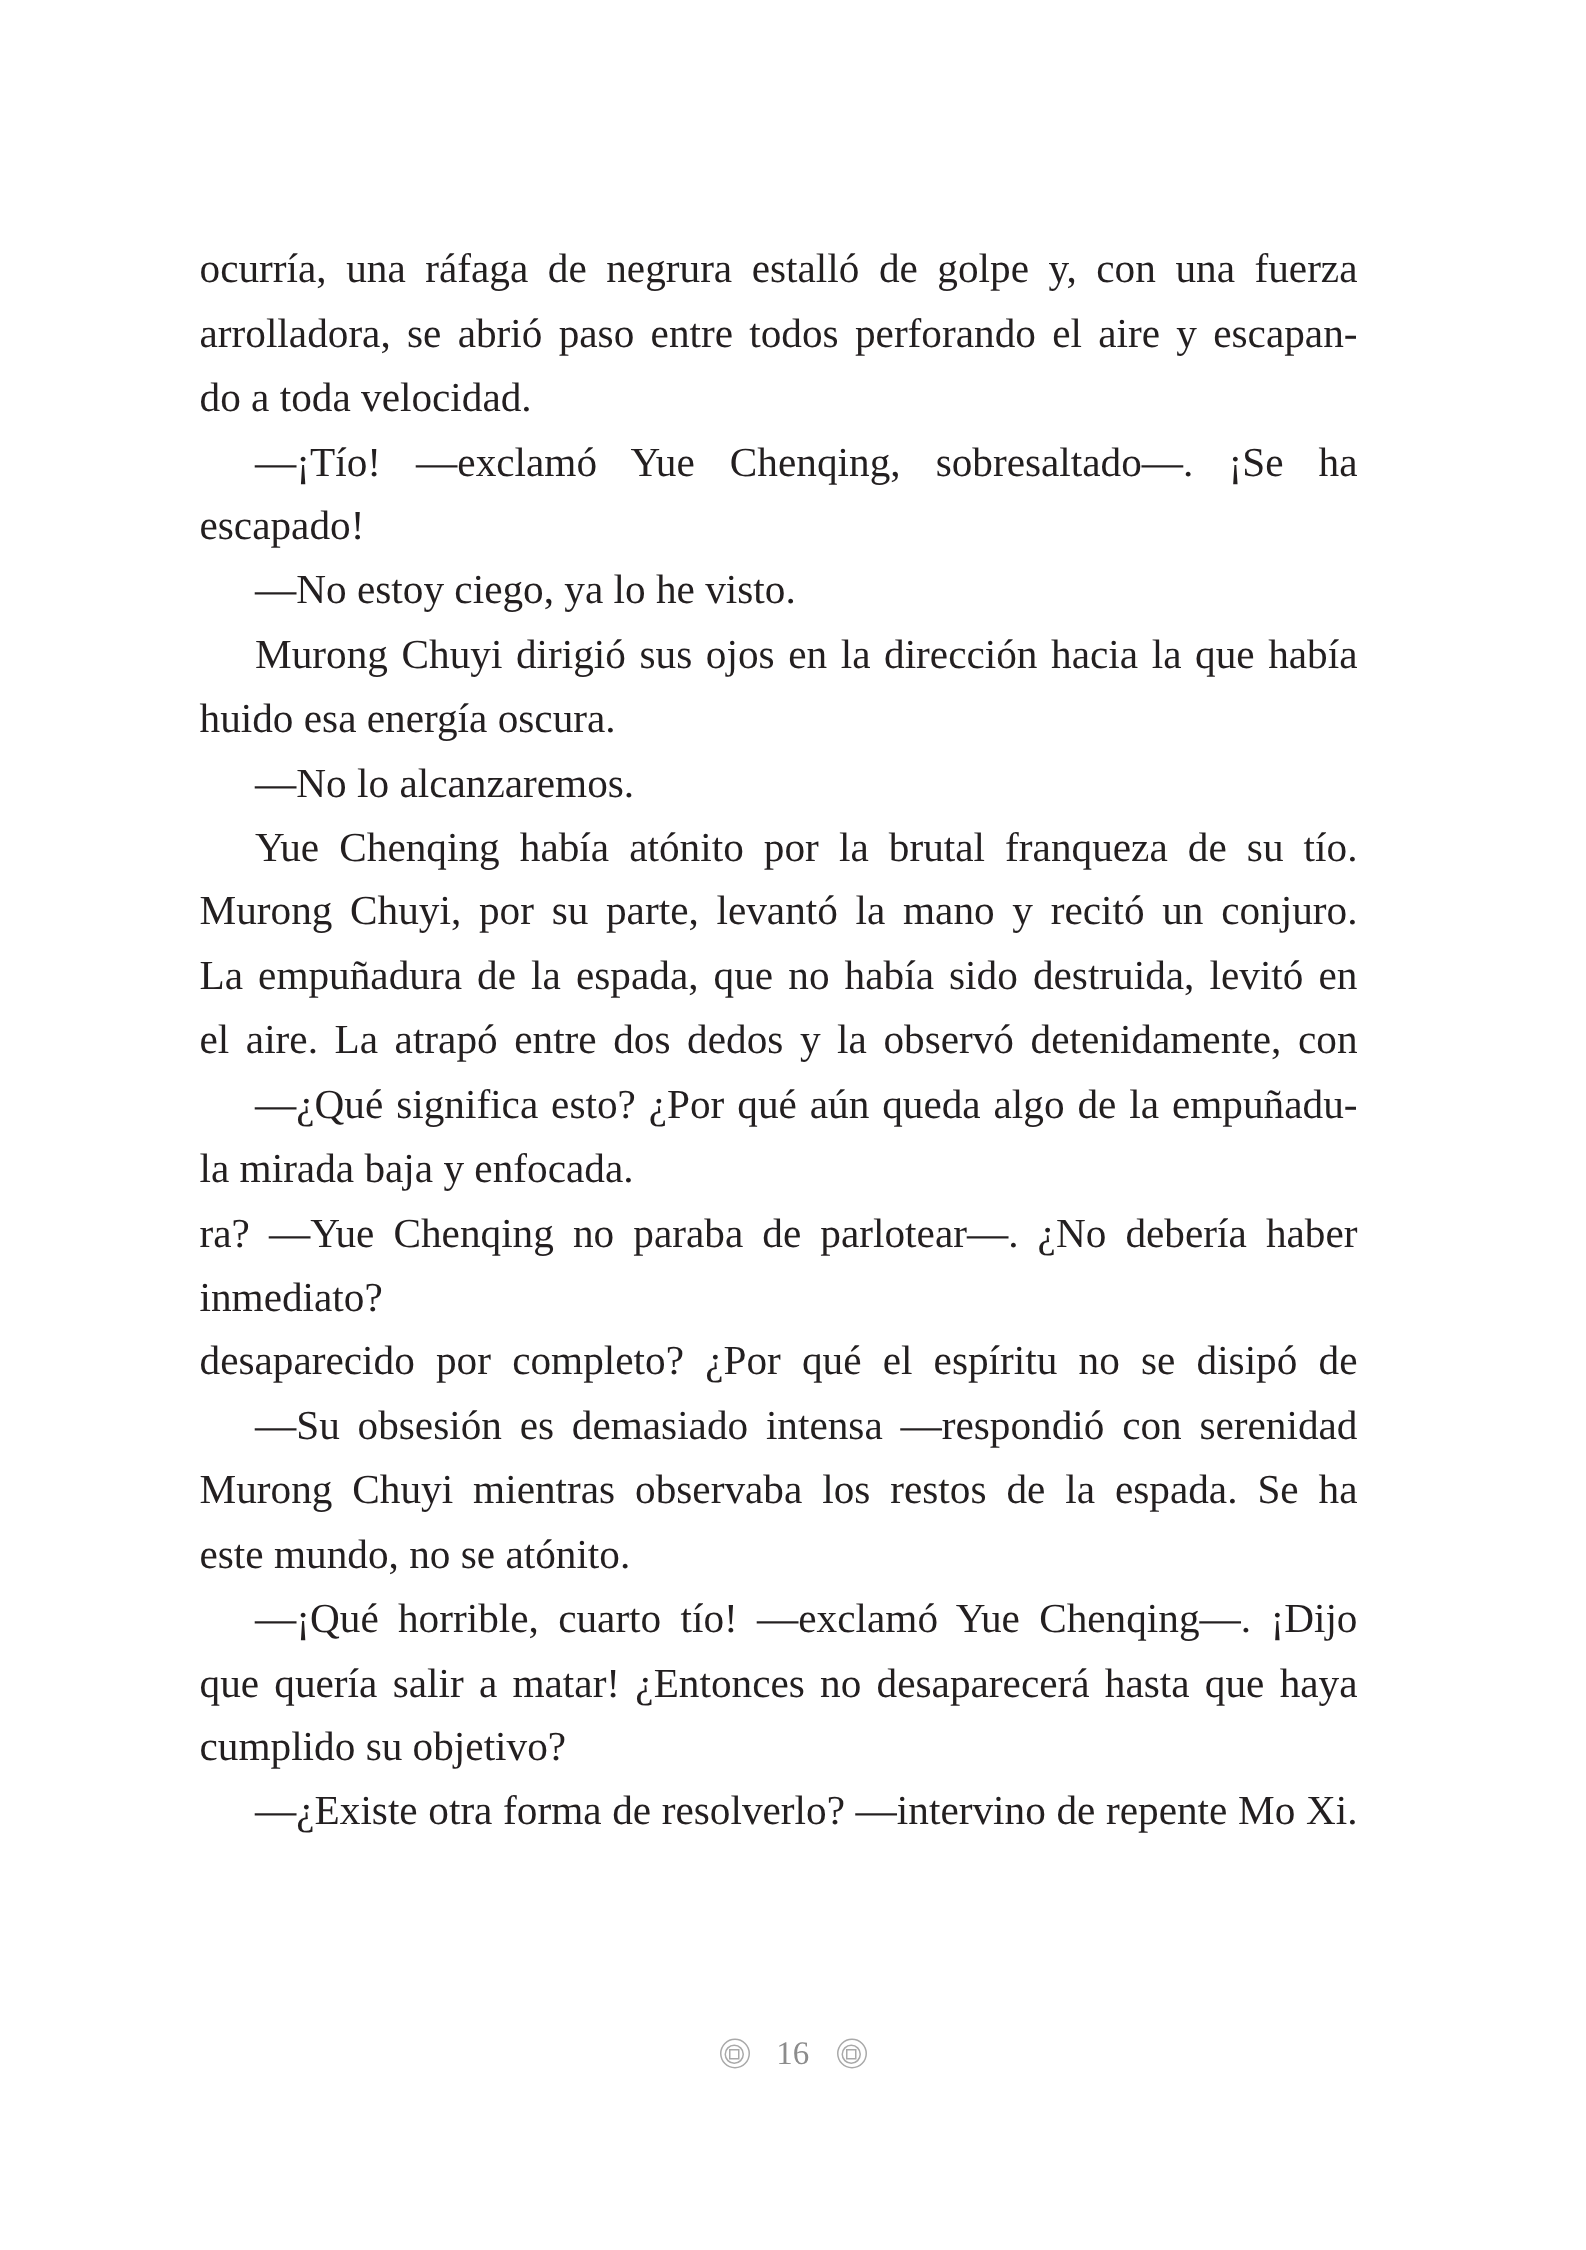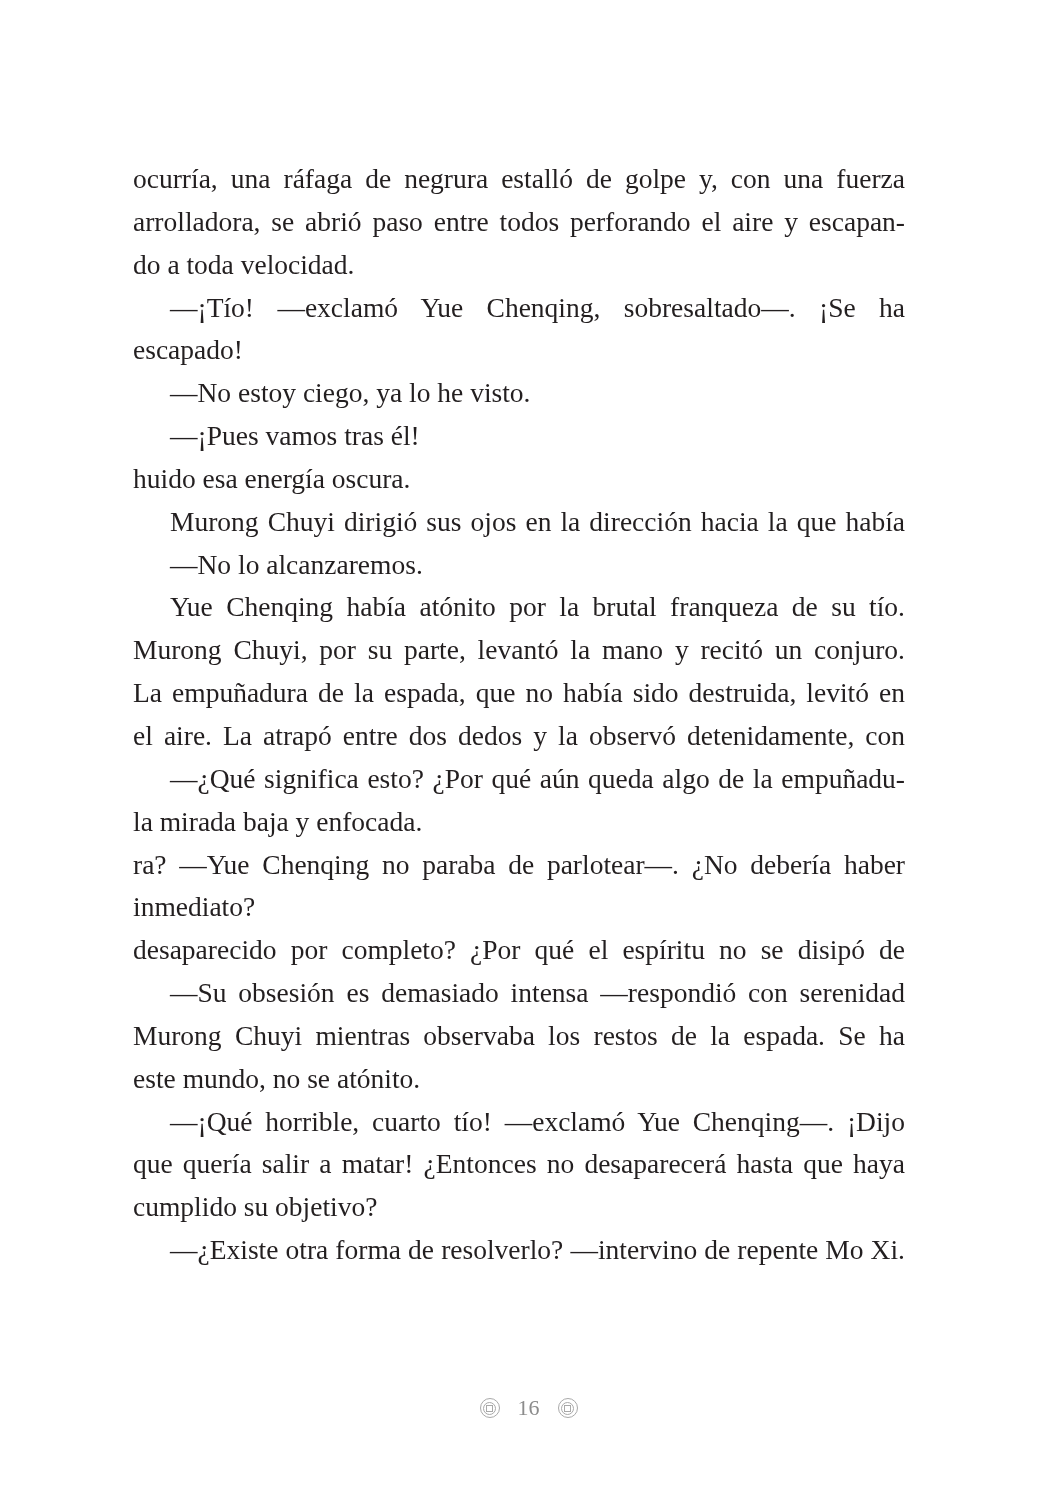--- a/index.html
+++ b/index.html
@@ -17,21 +17,20 @@
   .line {
     height: 42.85px; line-height: 42.85px; white-space: nowrap;
     text-align: justify; text-align-last: justify;
   }
   .line.last { text-align-last: left; }
   .line.indent { padding-left: 37px; }
   .footer {
     position: absolute; left: 0; top: 1356px; width: 1057px;
     display: flex; justify-content: center; align-items: center; gap: 18px;
     font-family: "Liberation Serif", "DejaVu Serif", serif;
-    margin-top: 39px;
   }
   .ornament {
     width: 20px; height: 20px; border-radius: 50%;
     border: 1.5px solid #a9a9a9; box-sizing: border-box;
     display: flex; align-items: center; justify-content: center;
   }
   .ornament .ring {
     width: 13px; height: 13px; border-radius: 50%;
     border: 1px solid #a9a9a9; box-sizing: border-box;
     display: flex; align-items: center; justify-content: center;
@@ -43,23 +42,22 @@
 <body>
 
 <div class="page">
   <div class="text" id="body-text">
       <div class="line">ocurría, una ráfaga de negrura estalló de golpe y, con una fuerza</div>
       <div class="line">arrolladora, se abrió paso entre todos perforando el aire y escapan-</div>
       <div class="line last">do a toda velocidad.</div>
       <div class="line indent">—¡Tío! —exclamó Yue Chenqing, sobresaltado—. ¡Se ha</div>
       <div class="line last">escapado!</div>
       <div class="line indent last">—No estoy ciego, ya lo he visto.</div>
-      <div class="line indent last">—¡Pues vamos tras él!</div>
+      <div class="line indent">Murong Chuyi dirigió sus ojos en la dirección hacia la que había</div>
       <div class="line last">huido esa energía oscura.</div>
-      <div class="line indent">Murong Chuyi dirigió sus ojos en la dirección hacia la que había</div>
       <div class="line indent last">—No lo alcanzaremos.</div>
       <div class="line indent">Yue Chenqing había atónito por la brutal franqueza de su tío.</div>
       <div class="line">Murong Chuyi, por su parte, levantó la mano y recitó un conjuro.</div>
       <div class="line">La empuñadura de la espada, que no había sido destruida, levitó en</div>
       <div class="line">el aire. La atrapó entre dos dedos y la observó detenidamente, con</div>
       <div class="line indent">—¿Qué significa esto? ¿Por qué aún queda algo de la empuñadu-</div>
       <div class="line last">la mirada baja y enfocada.</div>
       <div class="line">ra? —Yue Chenqing no paraba de parlotear—. ¿No debería haber</div>
       <div class="line last">inmediato?</div>
       <div class="line">desaparecido por completo? ¿Por qué el espíritu no se disipó de</div>

